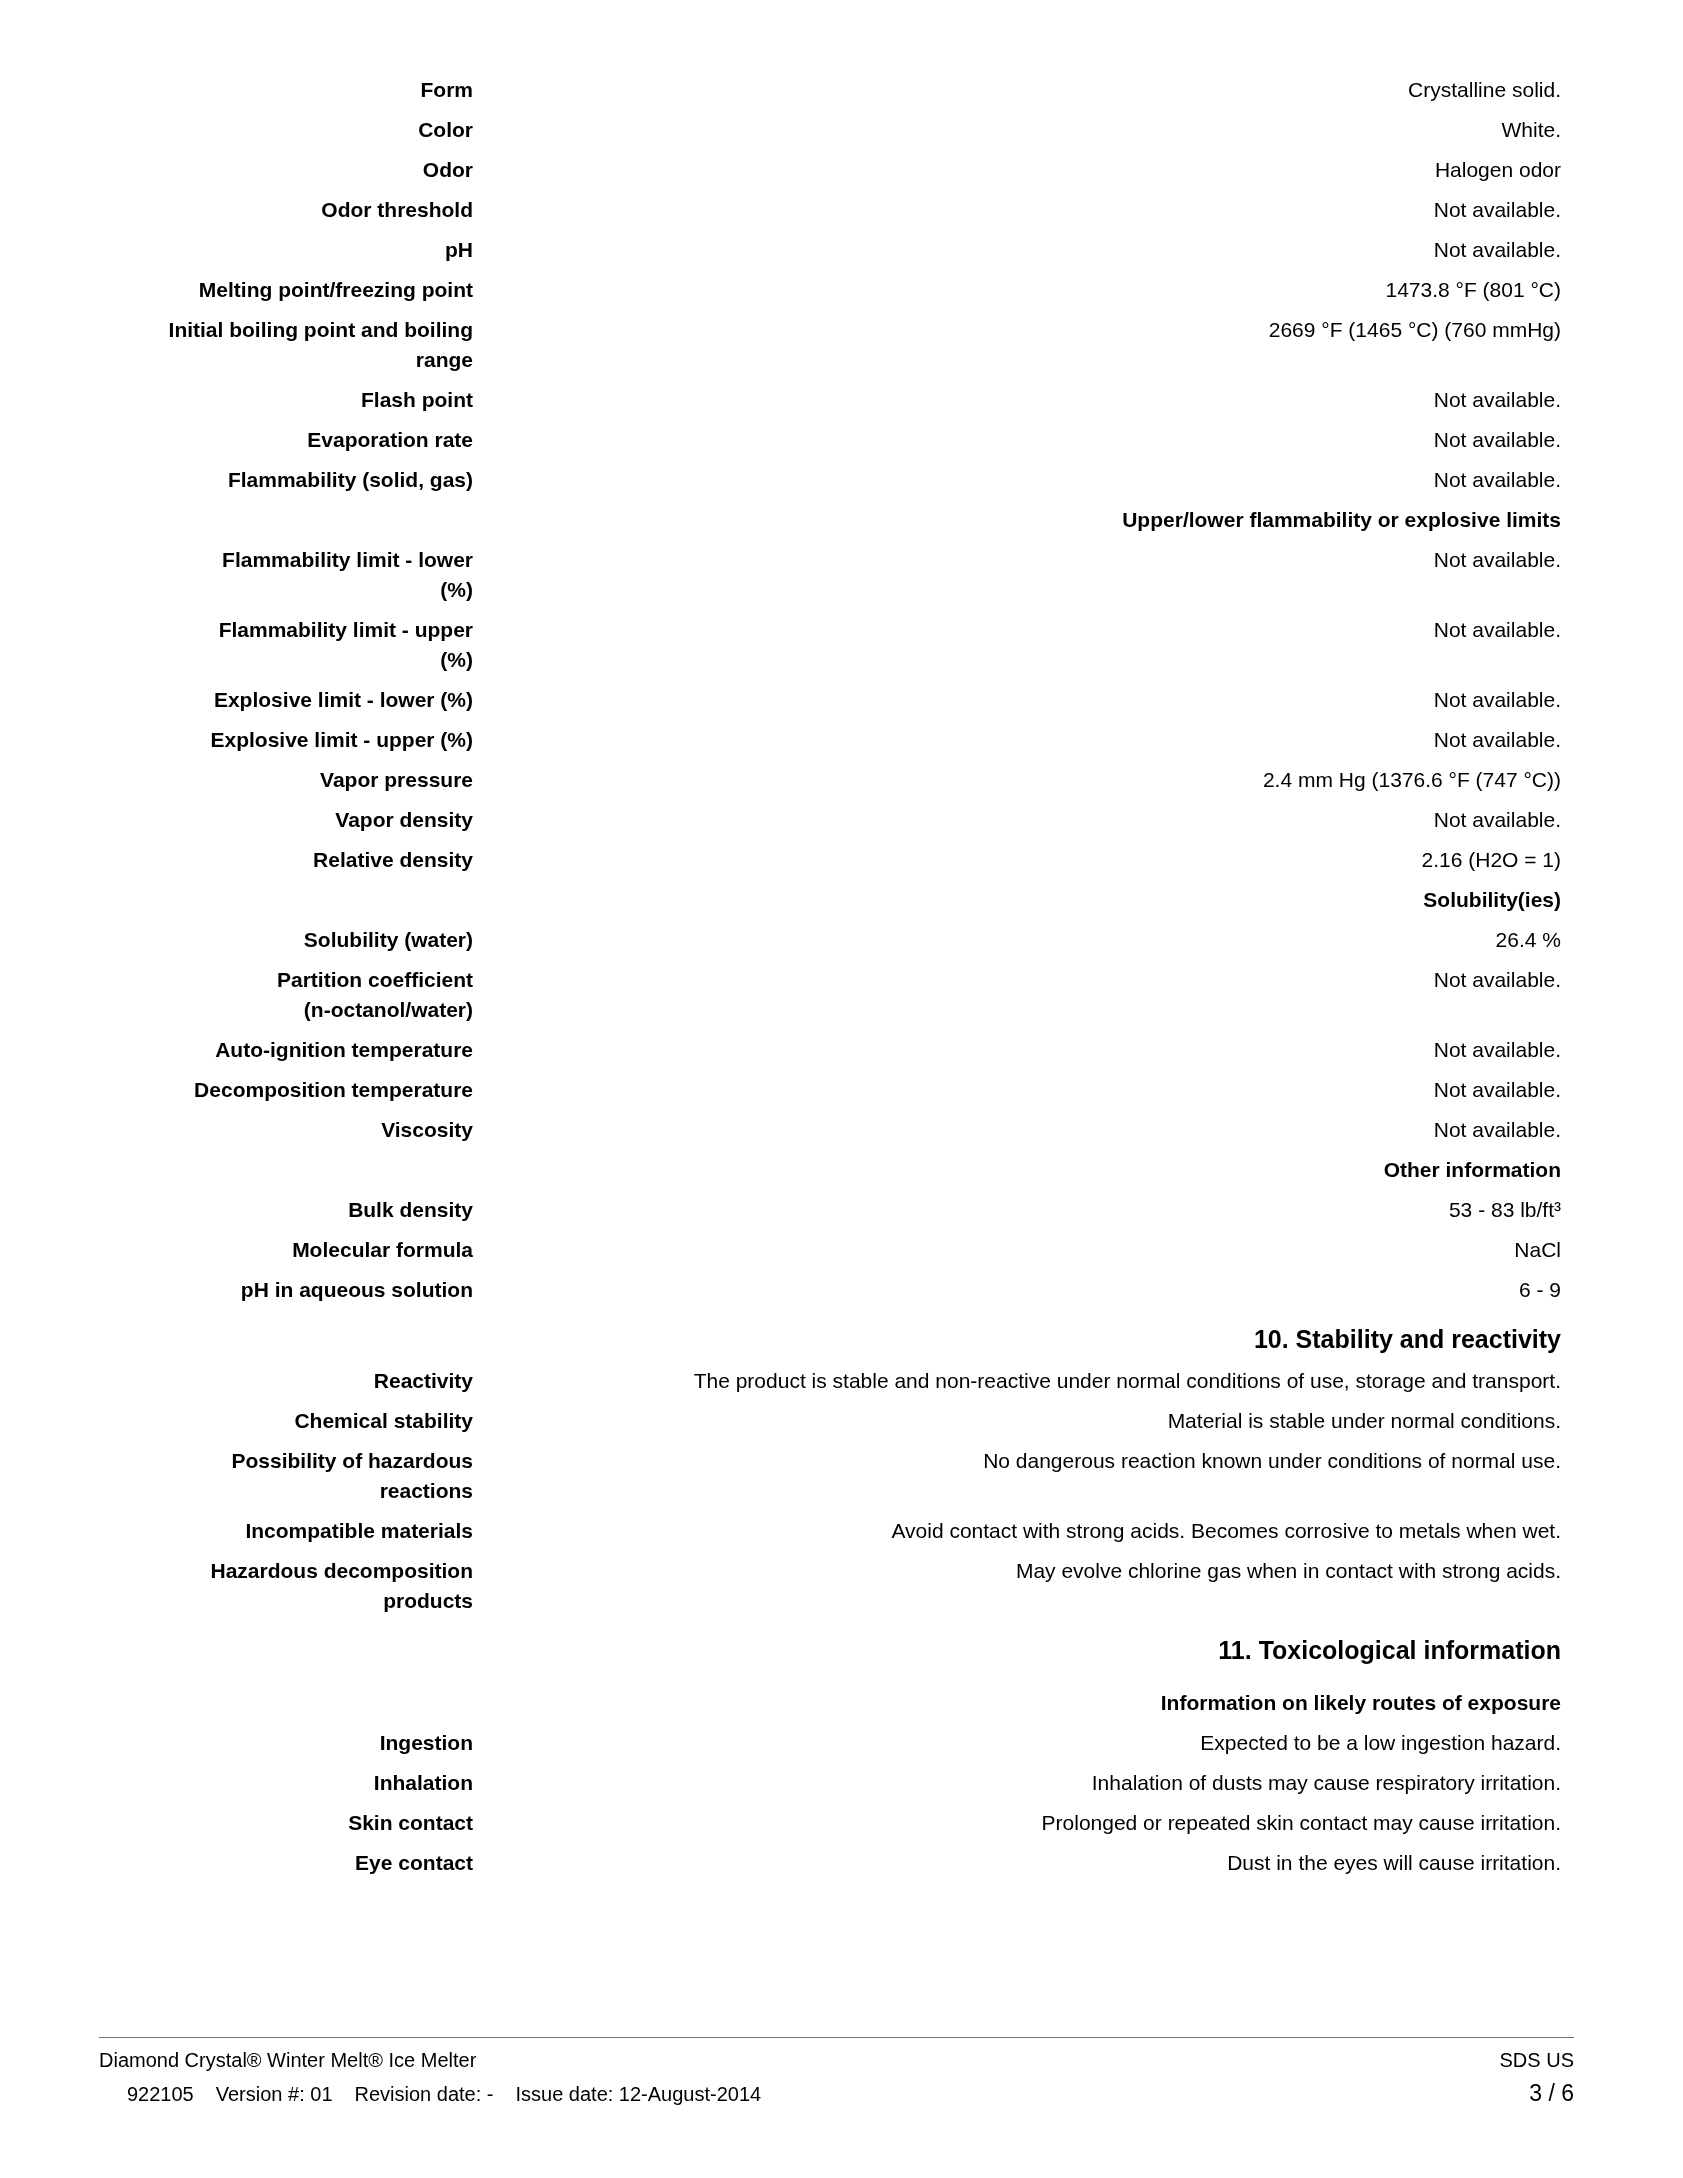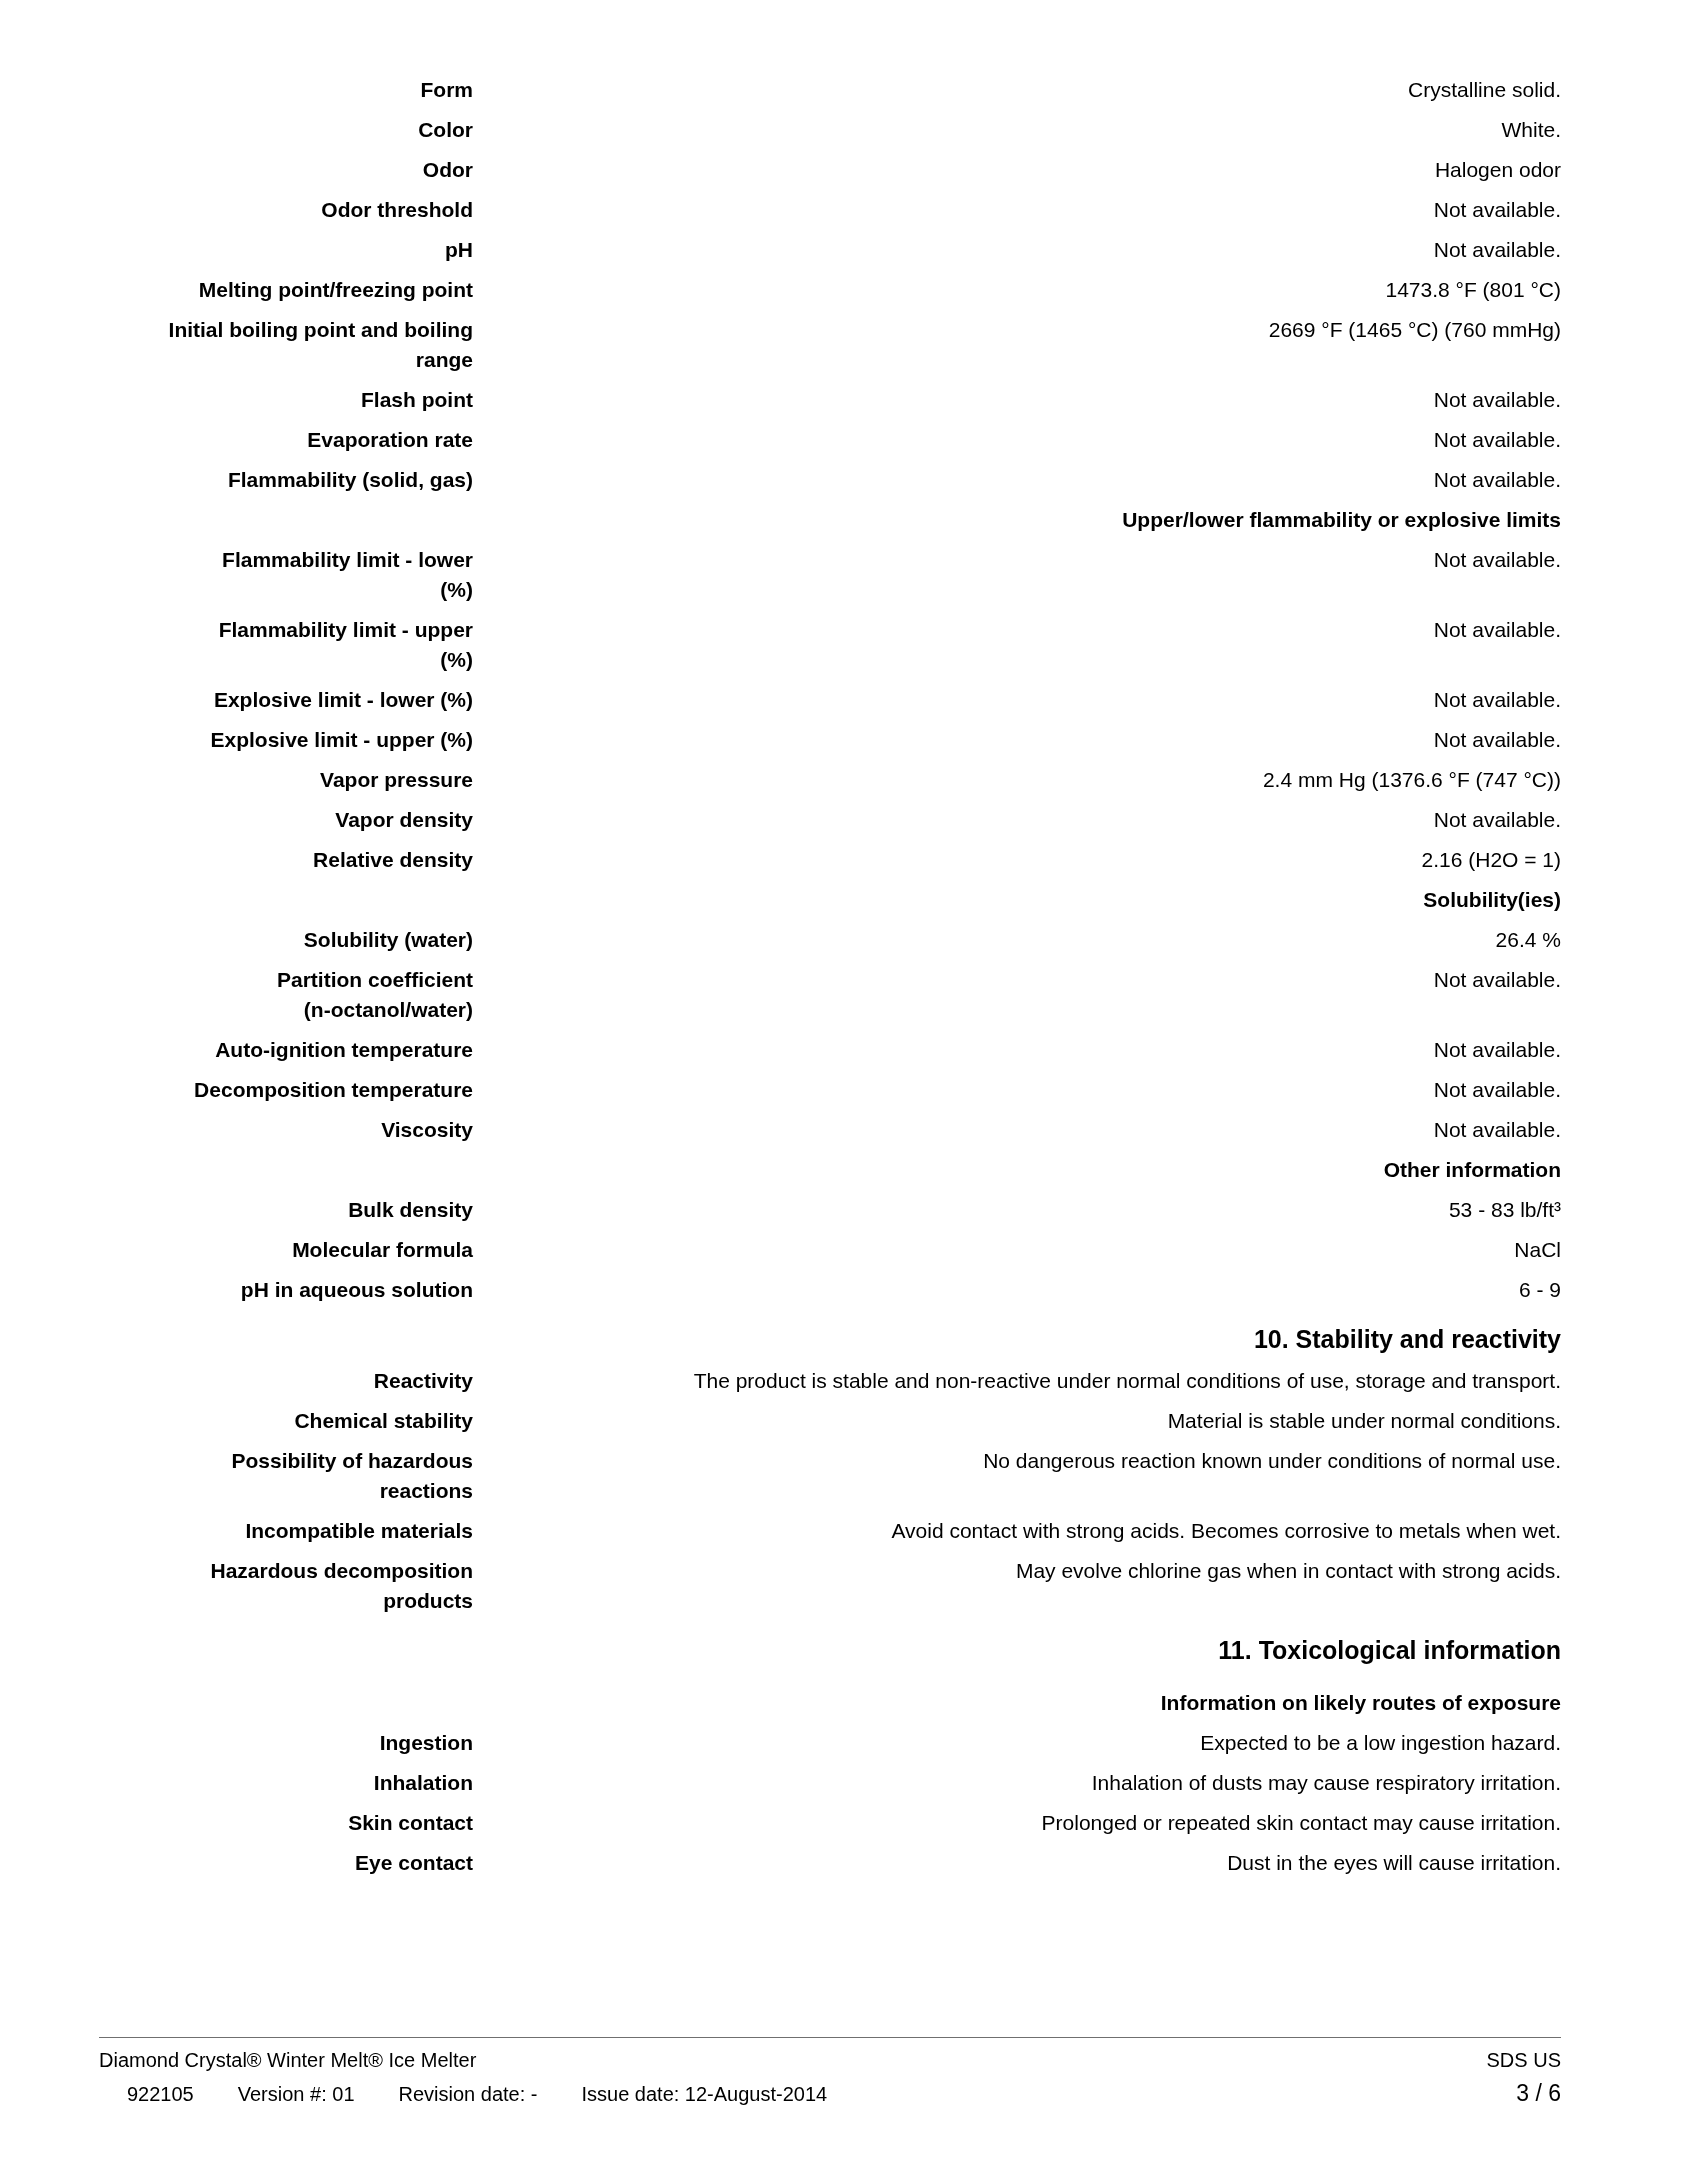--- a/index.html
+++ b/index.html
@@ -25,28 +25,28 @@
 
   .group-header { font-weight: bold; margin-bottom: 10px; }
 
   .section-title {
     font-size: 25px; line-height: 36px; font-weight: bold;
     margin: 16px 0 9px 0;
   }
   .sub-heading { font-weight: bold; margin-bottom: 10px; margin-top: 20px; }
 
   .footer {
-    position: absolute; left: 99px; right: 122px; top: 2037px;
+    position: absolute; left: 99px; right: 109px; top: 2037px;
     font-size: 20px;
     text-align: right;
   }
   .footer-rule { border-top: 1px solid #6f6f6f; margin-bottom: 9px; }
   .footer-line { display: flex; justify-content: space-between; align-items: baseline; line-height: 26px; }
   .footer-line + .footer-line { margin-top: 7px; }
-  .footer-meta { display: flex; gap: 44px; padding-left: 28px; }
+  .footer-meta { display: flex; gap: 22px; padding-left: 28px; }
   .page-number { font-size: 23px; }
 </style>
 </head>
 <body>
 
 <div class="page">
 
   <div class="content">
     <section>
         <div class="kv-row indent">

